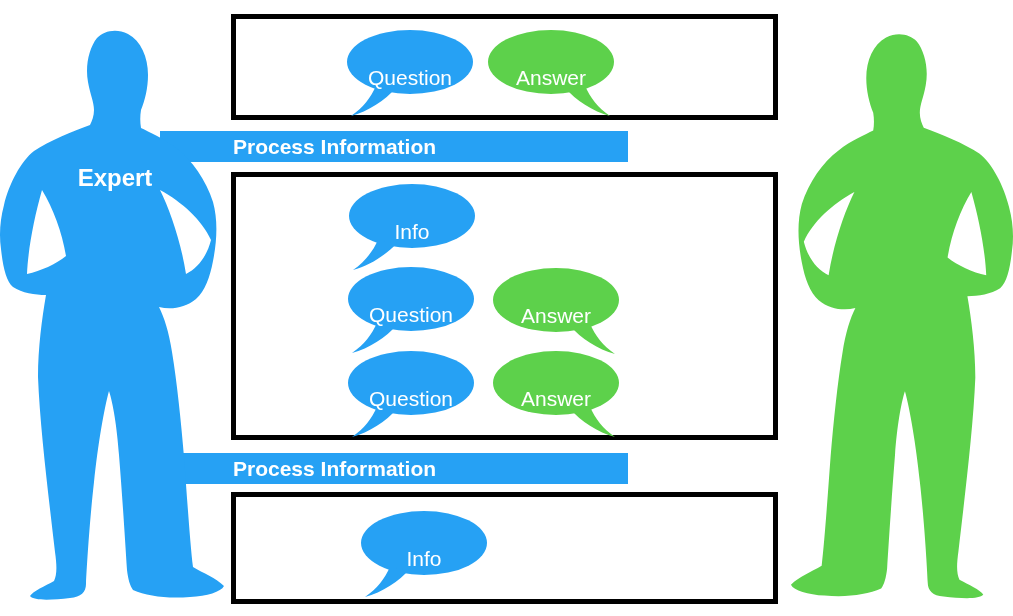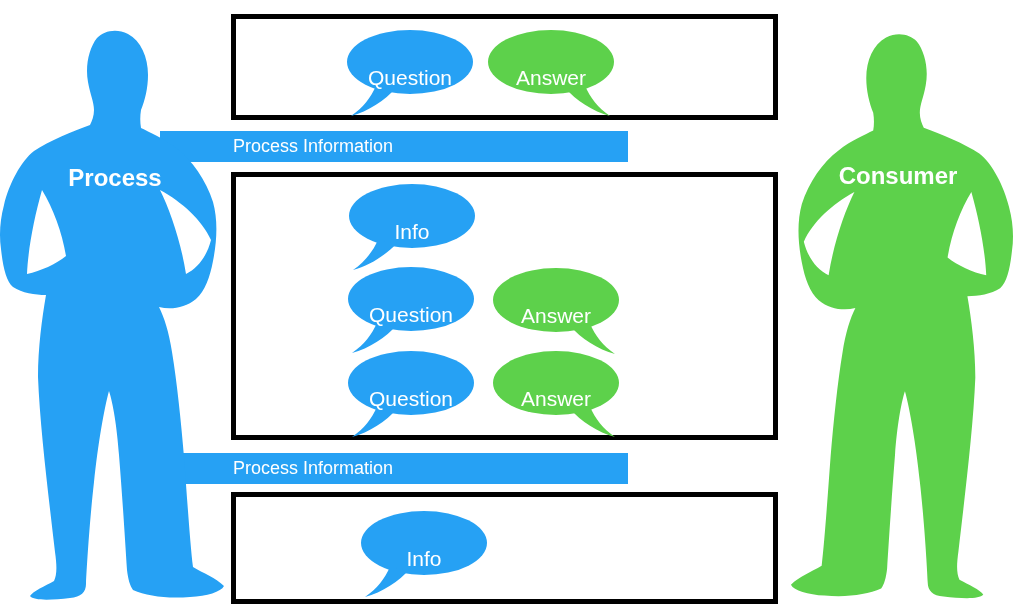--- a/index.html
+++ b/index.html
@@ -26,22 +26,22 @@
   #box-bottom { top: 492px; height: 112px; }
 
   
   .process-bar {
     position: absolute;
     left: 160px;
     width: 395px;
     height: 31px;
     background: #26A1F4;
     color: #ffffff;
-    font-size: 18px;
-    font-weight: normal;
+    font-size: 21px;
+    font-weight: bold;
     line-height: 31px;
     padding-left: 73px;
     box-sizing: content-box;
     z-index: 1;
     white-space: nowrap;
   }
   #bar-1 { top: 131px; }
   #bar-2 { top: 453px; }
 
   
@@ -190,22 +190,21 @@
         C 62 204 53 180 42 162
         Z
         M 160 162
         C 170 182 181 214 186 246
         C 198 240 207 228 211 212
         C 202 192 182 174 160 162
         Z"></path>
     </svg>
   </div>
 
-  <div id="label-expert" class="actor-label">Process</div>
-  <div id="label-consumer" class="actor-label">Consumer</div>
+  <div id="label-expert" class="actor-label">Expert</div>
 
   <div class="bubble blue" style="left:340px; top:29px;">
     <svg width="140" height="88" viewBox="0 0 140 88">
       <ellipse cx="70" cy="33" rx="63" ry="32"></ellipse>
       <path d="M36 57 C31 68 23 79 11 87 C28 83 46 70 55 60 Z"></path>
     </svg>
     <span class="bubble-label">Question</span>
   </div>
   <div class="bubble green" style="left:481px; top:29px;">
     <svg width="140" height="88" viewBox="0 0 140 88">

